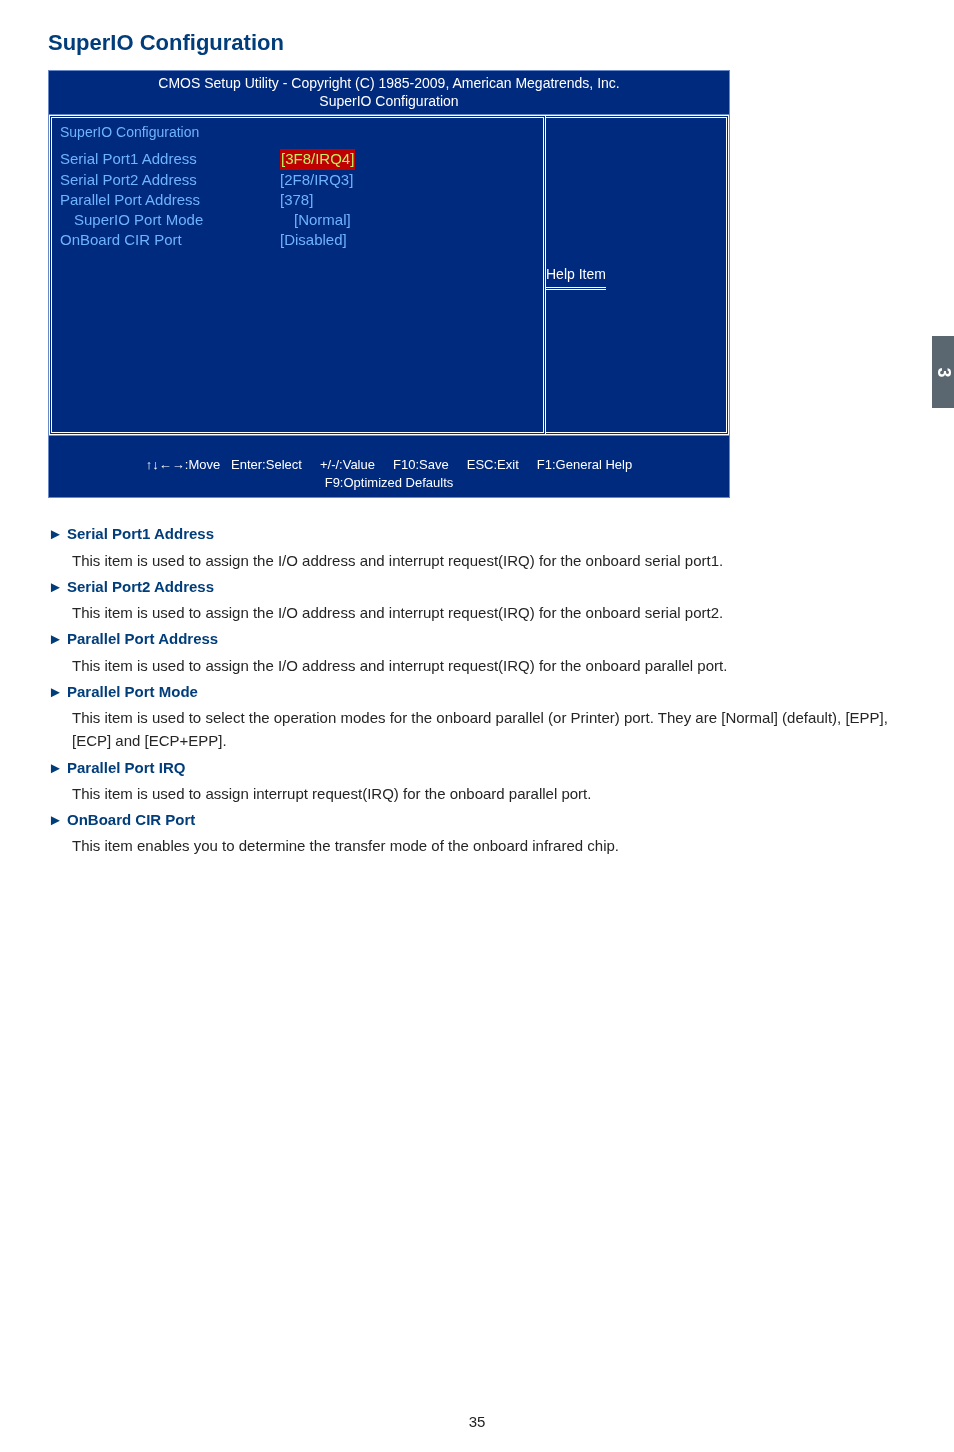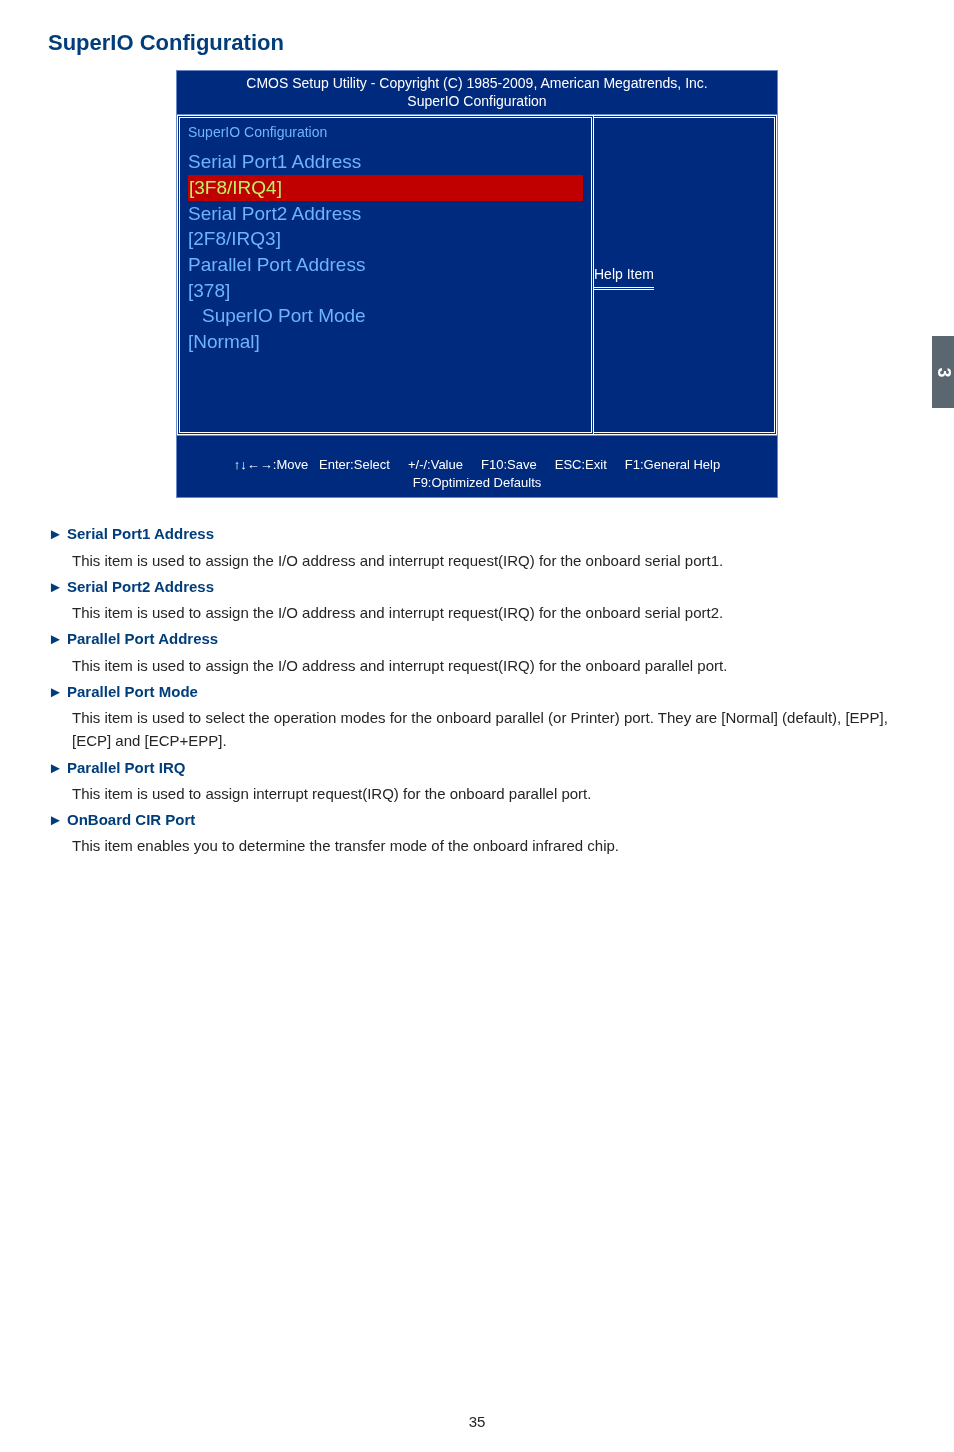--- a/index.html
+++ b/index.html
@@ -15,22 +15,21 @@
     padding: 30px 38px 0 48px;
     box-sizing: border-box;
   }
   .page-title {
     color: #003D7A;
     font-weight: bold;
     font-size: 22px;
     margin-bottom: 14px;
   }
   .bios-wrap {
-    margin-left: 128px;
-    width: 602px;
+    width: 682px;
   }
   .bios-header {
     background: #002A7E;
     color: #ffffff;
     text-align: center;
     font-size: 14px;
     padding: 3px 4px 4px 4px;
     line-height: 1.3;
     border: 1px solid #6888C8;
     border-bottom: none;
@@ -55,23 +54,22 @@
     flex-direction: row;
     align-items: center;
   }
   .bios-section-title {
     color: #6FB3FF;
     font-size: 14px;
     margin-bottom: 3px;
   }
   .bios-row {
     display: flex;
-    font-size: 19px;
+    font-size: 15px;
     line-height: 1.35;
-    flex-direction: column;
   }
   .bios-label {
     color: #6FB3FF;
     width: 220px;
   }
   .bios-label.indent { padding-left: 14px; }
   .bios-val { color: #6FB3FF; }
   .bios-val.selected {
     color: #bef264;
     background: #C00000;
@@ -171,20 +169,24 @@
           <span class="bios-label">Serial Port2 Address</span>
           <span class="bios-val">[2F8/IRQ3]</span>
         </div>
         <div class="bios-row">
           <span class="bios-label">Parallel Port Address</span>
           <span class="bios-val">[378]</span>
         </div>
         <div class="bios-row">
           <span class="bios-label indent">SuperIO Port Mode</span>
           <span class="bios-val">[Normal]</span>
+        </div>
+        <div class="bios-row">
+          <span class="bios-label">OnBoard CIR Port</span>
+          <span class="bios-val">[Disabled]</span>
         </div>
       </div>
       <div class="bios-right">
         <div class="help-header">Help Item</div>
       </div>
     </div>
     <div class="bios-footer">
       <span class="line">↑↓←→:Move   Enter:Select     +/-/:Value     F10:Save     ESC:Exit     F1:General Help</span>
       <span class="line">F9:Optimized Defaults</span>
     </div>

